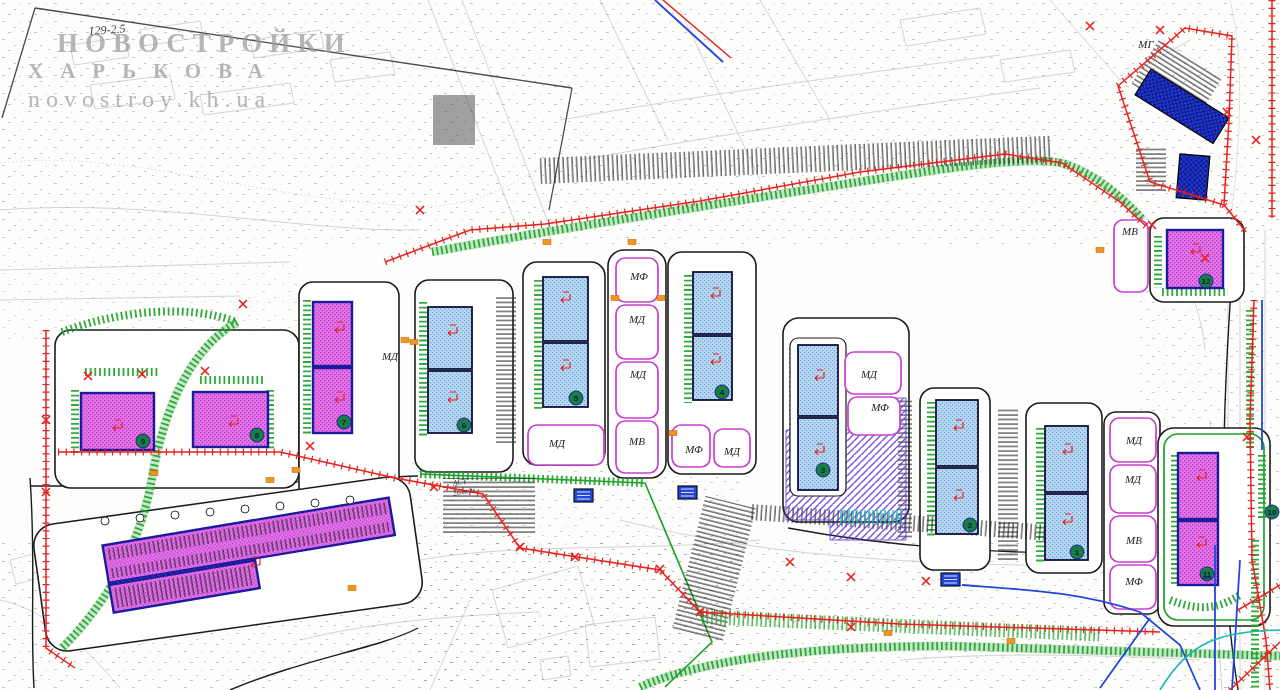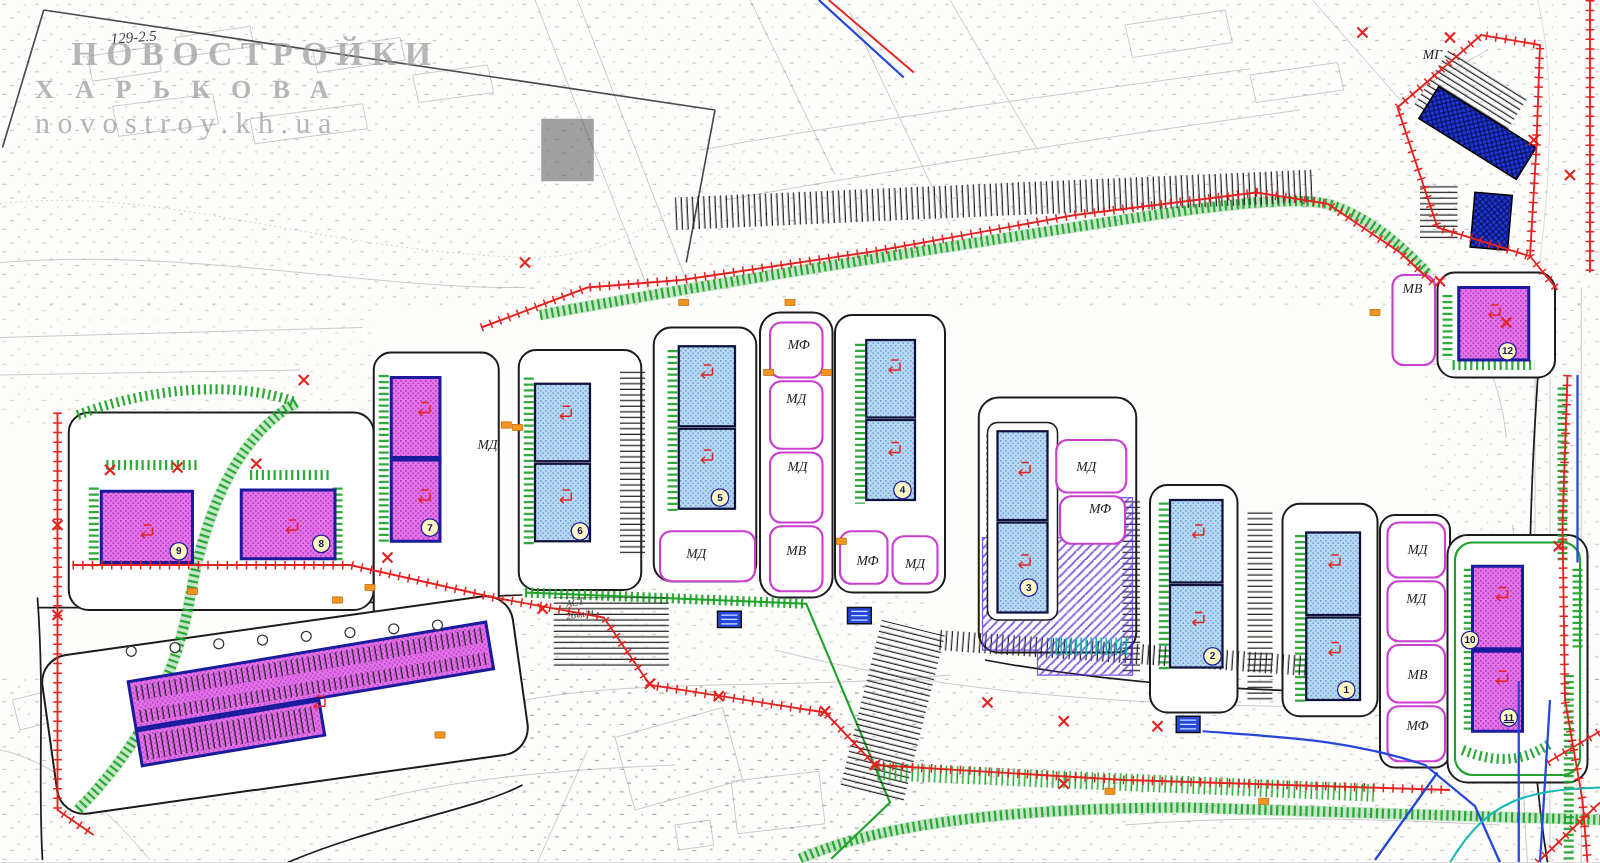--- a/index.html
+++ b/index.html
@@ -17,21 +17,21 @@
   .gband{stroke:var(--c-green,#1fa32a);stroke-width:9;opacity:.25;fill:none}
   .grung{stroke:var(--c-green,#1fa32a);stroke-width:8;stroke-dasharray:1.8 2.9;fill:none;opacity:.92}
   .gline{stroke:var(--c-green,#1fa32a);stroke-width:1.7;fill:none}
   .rline{stroke:var(--c-red,#e42320);stroke-width:1.5;fill:none}
   .rtick{stroke:var(--c-red,#e42320);stroke-width:7;stroke-dasharray:1.2 6.5;fill:none}
   .uline{stroke:var(--c-blueline,#2546d8);stroke-width:1.8;fill:none}
   .tline{stroke:var(--c-teal,#18b8b8);stroke-width:1.6;fill:none}
   
   .zone-label{position:absolute;transform:translate(-50%,-50%);font:italic 11px "Liberation Serif",serif;color:#1e1e1e;white-space:nowrap;}
   .bnum{position:absolute;transform:translate(-50%,-50%);width:13px;height:13px;border-radius:50%;
-        border:1.4px solid var(--c-navy,#1b1b9e);background:#fef9c3;color:#101060;
+        border:1.4px solid var(--c-navy,#1b1b9e);background:#15803d;color:#101060;
         font:bold 8px "Liberation Sans",sans-serif;display:flex;align-items:center;justify-content:center;}
   .note{position:absolute;font:italic 12px "Liberation Serif",serif;color:#3c3c3c;white-space:nowrap;transform-origin:left top;}
   #watermark{position:absolute;left:28px;top:28px;color:var(--c-watermark,#9b9b9b);opacity:.72;pointer-events:none;}
   #watermark .w1{font:bold 27px "Liberation Serif",serif;letter-spacing:7px;margin-left:29px;}
   #watermark .w2{font:bold 21px "Liberation Serif",serif;letter-spacing:17px;}
   #watermark .w3{font:24px "Liberation Serif",serif;letter-spacing:6px;margin-top:2px;}
 </style>
 </head>
 <body>
 
@@ -372,21 +372,21 @@
       <div class="zone-label" style="left: 1146px; top: 44px;">МГ</div>
       <div class="bnum" style="left: 1077px; top: 552px;">1</div>
       <div class="bnum" style="left: 970px; top: 525px;">2</div>
       <div class="bnum" style="left: 823px; top: 470px;">3</div>
       <div class="bnum" style="left: 722px; top: 392px;">4</div>
       <div class="bnum" style="left: 576px; top: 398px;">5</div>
       <div class="bnum" style="left: 464px; top: 425px;">6</div>
       <div class="bnum" style="left: 344px; top: 422px;">7</div>
       <div class="bnum" style="left: 257px; top: 435px;">8</div>
       <div class="bnum" style="left: 143px; top: 441px;">9</div>
-      <div class="bnum" style="left: 1176px; top: 512px;">10</div>
+      <div class="bnum" style="left: 1272px; top: 512px;">10</div>
       <div class="bnum" style="left: 1207px; top: 574px; text-decoration: underline;">11</div>
       <div class="bnum" style="left: 1206px; top: 281px;">12</div>
       <div class="note" style="left: 88px; top: 24px; font-size: 12px; transform: rotate(-4deg);">129-2.5</div>
       <div class="note" style="left: 452px; top: 479px; font-size: 8px; transform: rotate(-10deg);">АСТ</div>
       <div class="note" style="left: 452px; top: 489px; font-size: 8px; transform: rotate(-10deg);">26 м/м</div>
     </div>
 
 <div id="watermark">
   <div class="w1">НОВОСТРОЙКИ</div>
   <div class="w2">ХАРЬКОВА</div>

